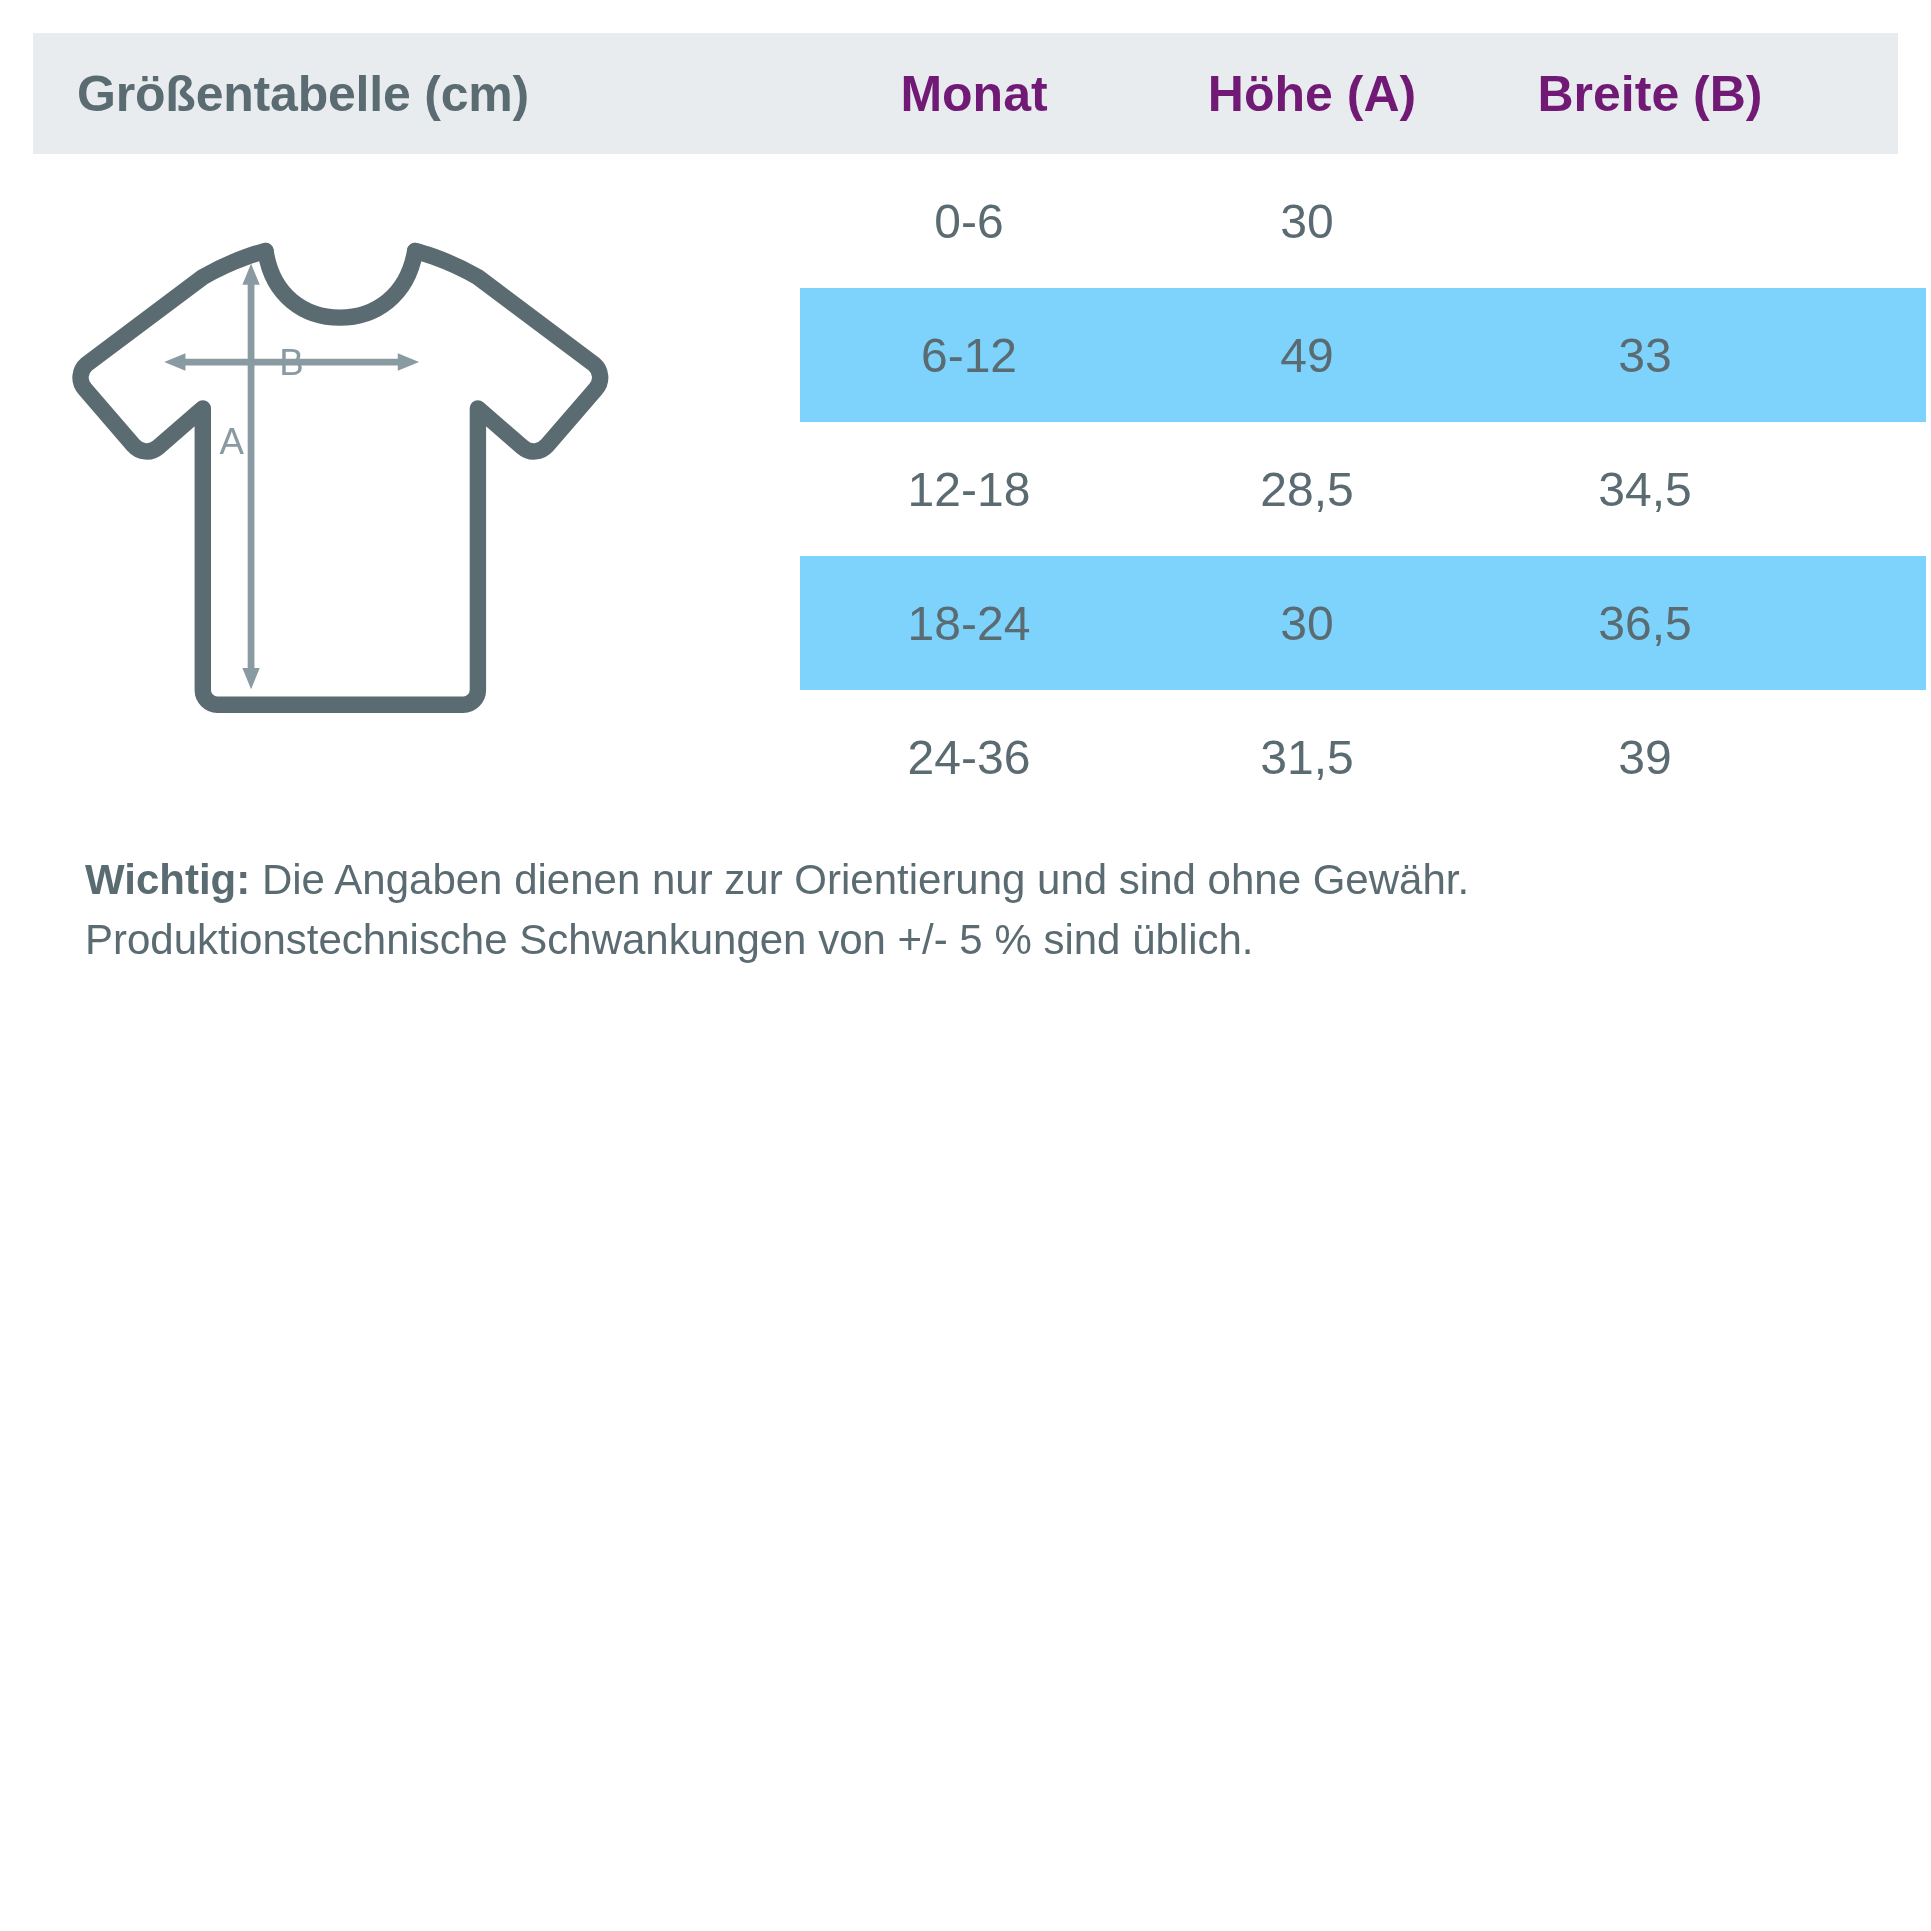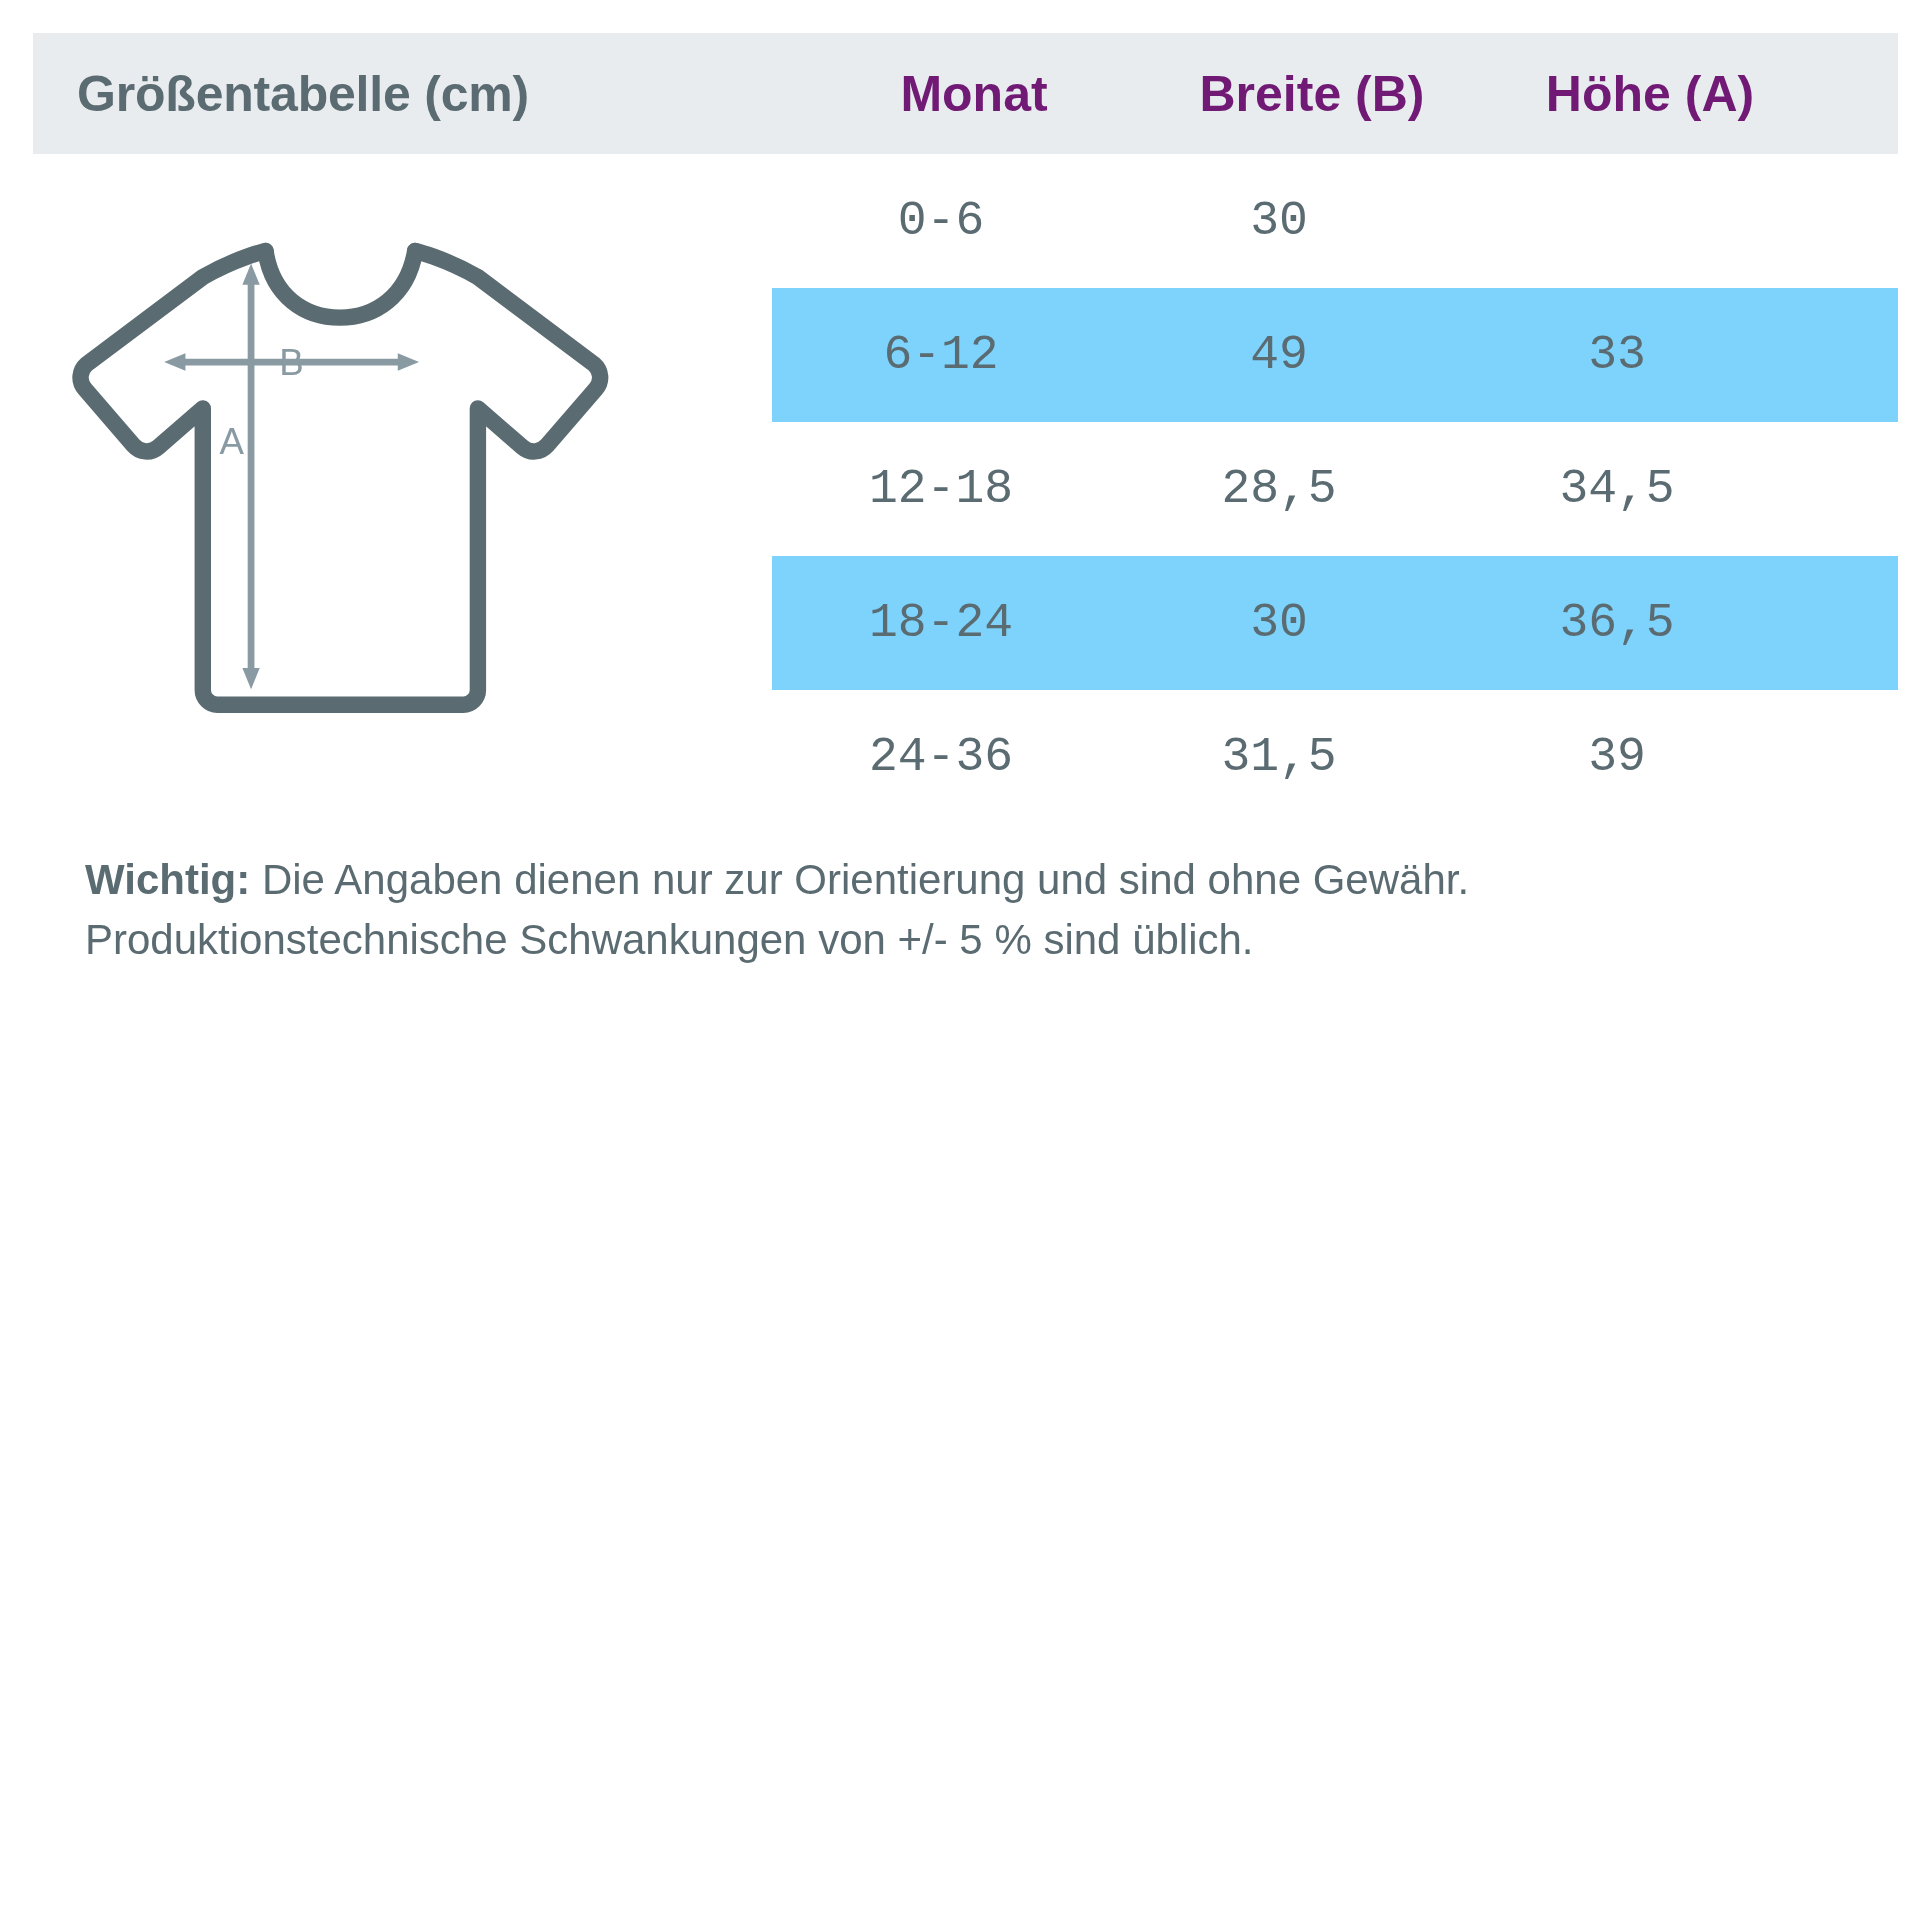--- a/index.html
+++ b/index.html
@@ -45,24 +45,23 @@
     font-weight: bold;
     color: #701a75;
   }
   .col-month { width: 338px; }
   .col-width { width: 338px; }
   .col-height { width: 338px; }
 
   
   .table-area {
     position: absolute;
-    left: 772px;
+    left: 800px;
     top: 154px;
     width: 1126px;
-    font-family: Liberation Mono, monospace;
   }
   .data-row {
     display: flex;
     align-items: center;
     height: 134px;
   }
   .data-row.alt {
     background: #7dd3fc;
   }
   .data-cell {
@@ -96,22 +95,22 @@
   }
 </style>
 </head>
 <body>
 
 <div class="sheet">
 
   <div class="header-row">
     <div class="header-title">Größentabelle (cm)</div>
     <div class="header-cell col-month">Monat</div>
+    <div class="header-cell col-height">Höhe (A)</div>
     <div class="header-cell col-width">Breite (B)</div>
-    <div class="header-cell col-height">Höhe (A)</div>
   </div>
 
   <div class="shirt-wrap">
     <svg width="695" height="599" viewBox="0 0 720 620" xmlns="http://www.w3.org/2000/svg">
 
       <g fill="none" stroke="#5b6b72" stroke-width="17" stroke-linejoin="round" stroke-linecap="round">
         <path d="M215 65
                  C 215 65, 185 72, 150 92
                  L 30 182
                  C 22 189, 21 200, 28 208

